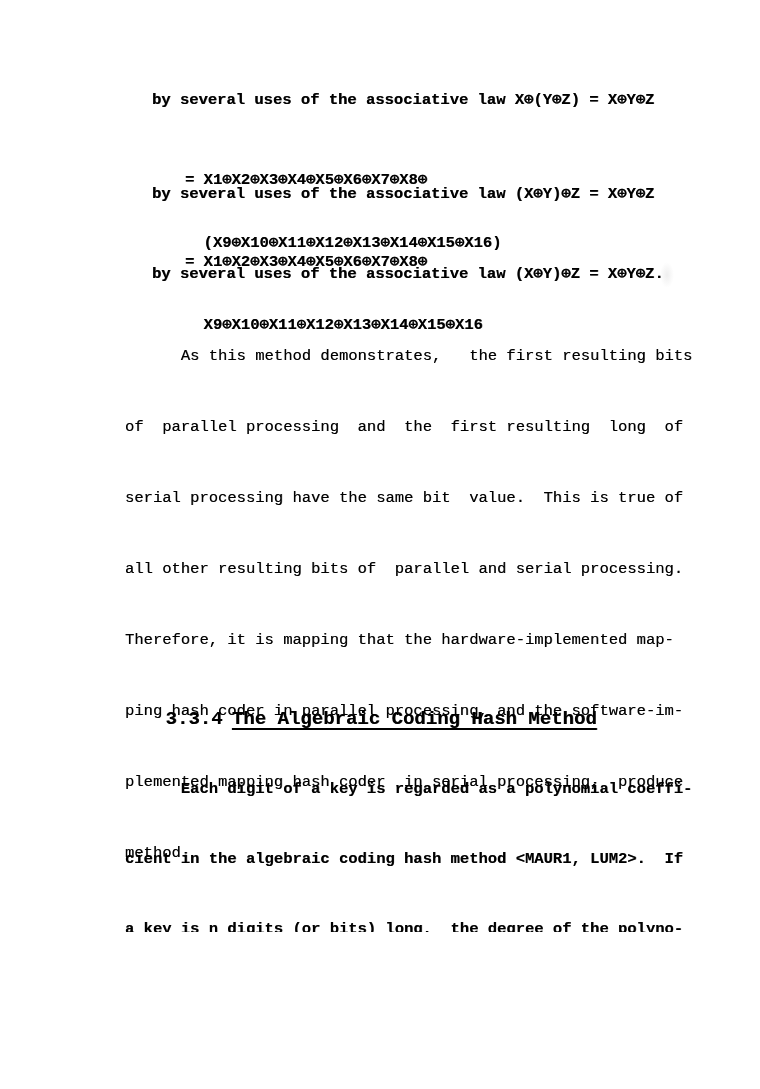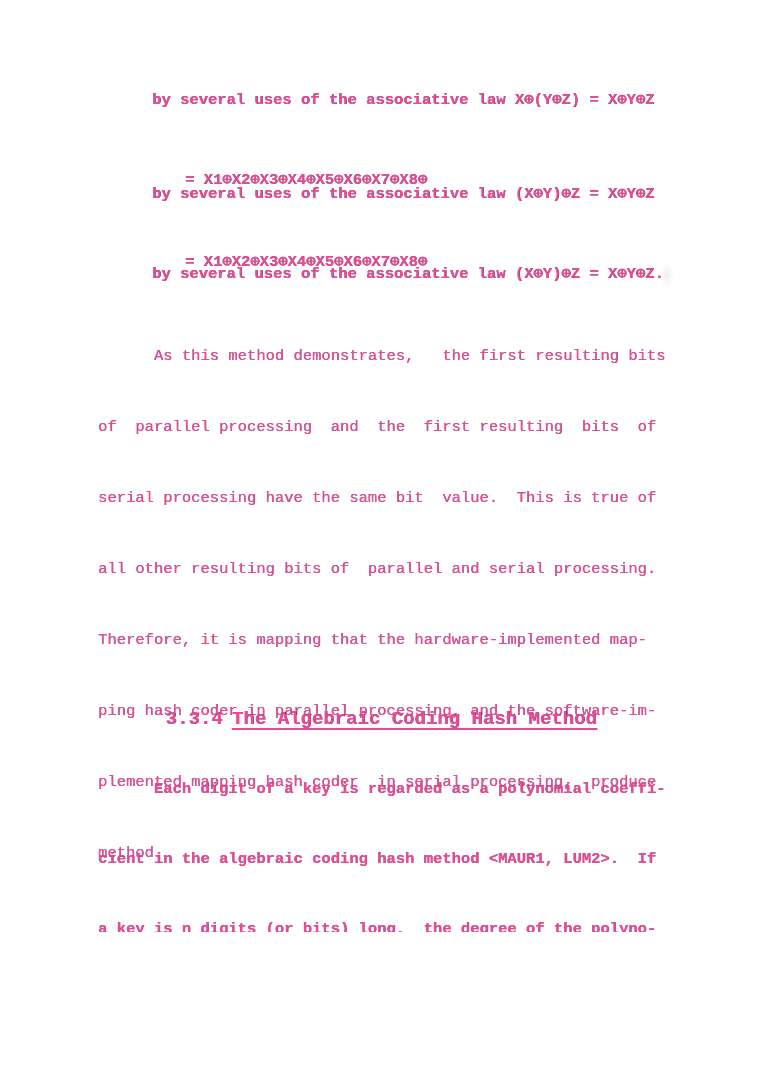--- a/index.html
+++ b/index.html
@@ -7,39 +7,40 @@
     padding: 0;
     background: #ffffff;
   }
   .page {
     position: relative;
     width: 760px;
     height: 932px;
     background: #ffffff;
     overflow: hidden;
     font-family: "Liberation Mono", "DejaVu Sans Mono", monospace;
-    color: #ec4899;
+    color: #000000;
   }
   .tline {
     position: absolute;
     white-space: pre;
     font-size: 15.5px;
     line-height: 21px;
     text-shadow: 0.3px 0 0 rgba(0,0,0,0.55);
   }
   .law, .eq {
     font-weight: bold;
     text-shadow: 0.4px 0 0 rgba(0,0,0,0.65);
   }
   .eq div { height: 21px; }
   .para {
     position: absolute;
     white-space: pre;
     font-size: 15.5px;
     text-shadow: 0.35px 0 0 rgba(0,0,0,0.55);
+    margin-left: 27px;
   }
   .para div { white-space: pre; }
   .p1 div { height: 35px; line-height: 35px; }
   .p2 div { height: 34px; line-height: 34px; font-weight: bold; }
   .heading {
     position: absolute;
     white-space: pre;
     font-size: 19px;
     font-weight: bold;
     line-height: 22px;
@@ -69,33 +70,35 @@
 </style>
 </head>
 <body>
 
 <div class="page">
 
   <div class="tline law" style="left:152px; top:90px;">by several uses of the associative law X⊕(Y⊕Z) = X⊕Y⊕Z</div>
 
   <div class="tline eq" style="left:185px; top:128px;">
     <div>= X1⊕X2⊕X3⊕X4⊕X5⊕X6⊕X7⊕X8⊕</div>
+    <div>  (X9⊕X10⊕X11⊕X12⊕X13⊕X14⊕X15⊕X16)</div>
   </div>
 
   <div class="tline law" style="left:152px; top:184px;">by several uses of the associative law (X⊕Y)⊕Z = X⊕Y⊕Z</div>
 
   <div class="tline eq" style="left:185px; top:210px;">
     <div>= X1⊕X2⊕X3⊕X4⊕X5⊕X6⊕X7⊕X8⊕</div>
+    <div>  X9⊕X10⊕X11⊕X12⊕X13⊕X14⊕X15⊕X16</div>
   </div>
 
   <div class="tline law" style="left:152px; top:264px;">by several uses of the associative law (X⊕Y)⊕Z = X⊕Y⊕Z.</div>
 
   <div class="para p1" style="left:98px; top:303px;">
     <div>      As this method demonstrates,   the first resulting bits</div>
-    <div>of  parallel processing  and  the  first resulting  bits  of</div>
+    <div>of  parallel processing  and  the  first resulting  long  of</div>
     <div>serial processing have the same bit  value.  This is true of</div>
     <div>all other resulting bits of  parallel and serial processing.</div>
     <div>Therefore, it is mapping that the hardware-implemented map-</div>
     <div>ping hash coder in parallel processing, and the software-im-</div>
     <div>plemented mapping hash coder  in serial processing,  produce</div>
     <div>method.</div>
   </div>
 
   <div class="heading" style="left:120px; top:686px;">
     <span class="heading-number">3.3.4</span><span class="title-underline">The Algebraic Coding Hash Method</span>

